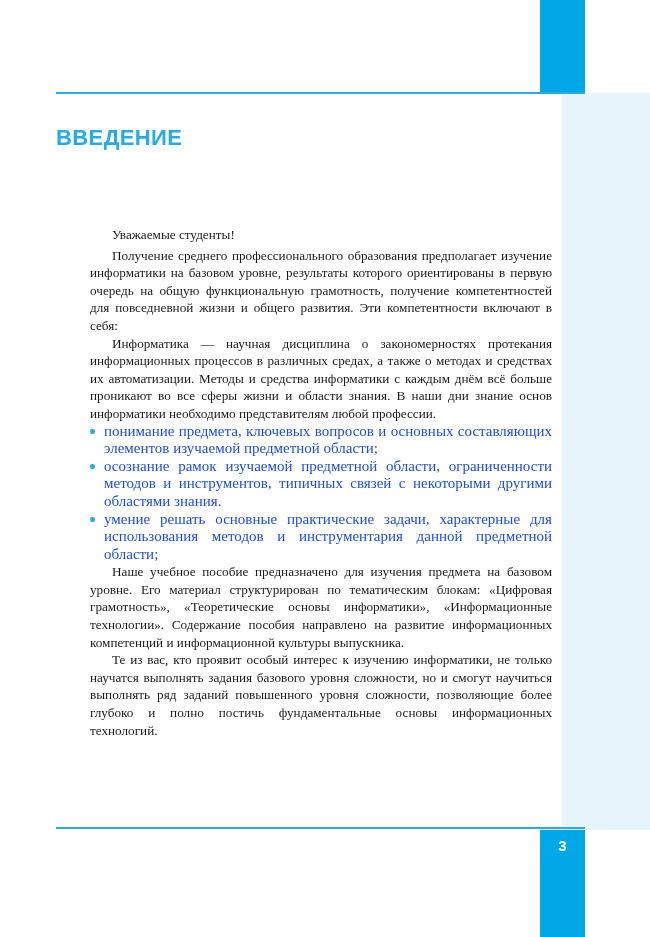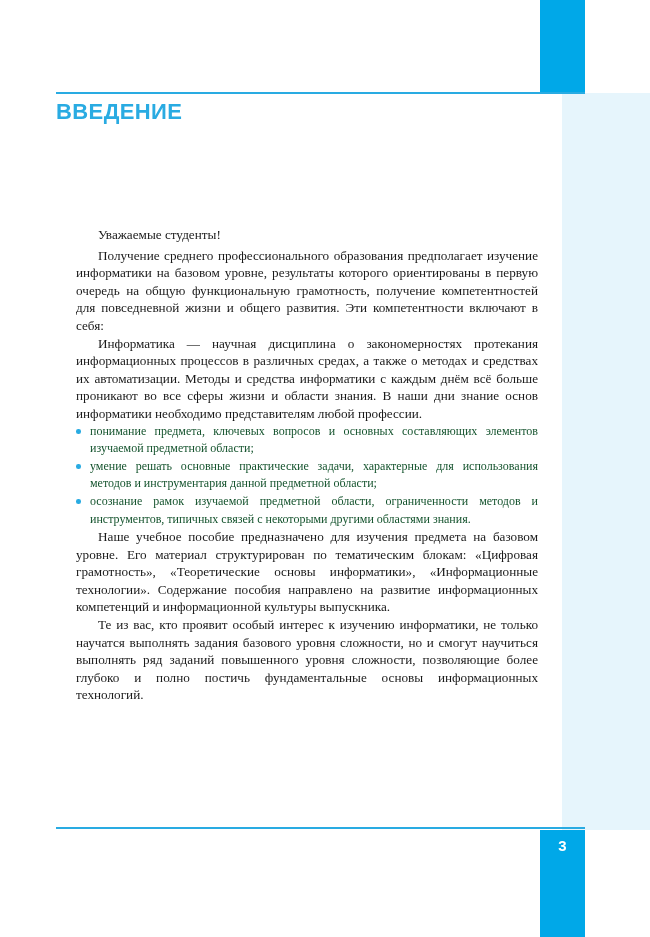--- a/index.html
+++ b/index.html
@@ -71,34 +71,34 @@
     font-family: "Liberation Sans", "DejaVu Sans", sans-serif;
     font-weight: bold;
     font-size: 15px;
     line-height: 20px;
   }
 
   
   .chapter-title {
     position: absolute;
     left: 56px;
-    top: 98px;
+    top: 124px;
     color: #29abe2;
     font-family: "Liberation Sans", "DejaVu Sans", sans-serif;
     font-weight: bold;
     font-size: 22px;
     letter-spacing: 0.4px;
     line-height: 28px;
     margin: 0;
   }
 
   
   .body-column {
     position: absolute;
-    left: 76px;
+    left: 90px;
     top: 226px;
     width: 462px;
   }
   .para {
     margin: 0;
     text-align: justify;
     text-justify: inter-word;
     font-size: 13.2px;
     line-height: 17.6px;
     color: #1a1a1a;
@@ -112,23 +112,23 @@
   .bullet-list {
     list-style: none;
     margin: 0;
     padding: 0;
   }
   .bullet-item {
     position: relative;
     padding-left: 14px;
     text-align: justify;
     text-justify: inter-word;
-    font-size: 12px;
+    font-size: 15px;
     line-height: 17.6px;
-    color: #14532d;
+    color: #1d4ed8;
     text-indent: 0;
   }
   .bullet-dot {
     position: absolute;
     left: 0px;
     top: 6.5px;
     width: 4.5px;
     height: 4.5px;
     border-radius: 50%;
     background: #29abe2;
@@ -153,25 +153,25 @@
 
     <p class="para">Информатика — научная дисциплина о закономерностях протекания информационных процессов в различных средах, а также о методах и средствах их автоматизации. Методы и средства информатики с каждым днём всё больше проникают во все сферы жизни и области знания. В наши дни знание основ информатики необходимо представителям любой профессии.</p>
 
     <ul class="bullet-list">
       <li class="bullet-item">
         <span class="bullet-dot"></span>
         <span>понимание предмета, ключевых вопросов и основных составляющих элементов изучаемой предметной области;</span>
       </li>
       <li class="bullet-item">
         <span class="bullet-dot"></span>
-        <span>умение решать основные практические задачи, характерные для использования методов и инструментария данной предметной области;</span>
+        <span>осознание рамок изучаемой предметной области, ограниченности методов и инструментов, типичных связей с некоторыми другими областями знания.</span>
       </li>
       <li class="bullet-item">
         <span class="bullet-dot"></span>
-        <span>осознание рамок изучаемой предметной области, ограниченности методов и инструментов, типичных связей с некоторыми другими областями знания.</span>
+        <span>умение решать основные практические задачи, характерные для использования методов и инструментария данной предметной области;</span>
       </li>
     </ul>
 
     <p class="para">Наше учебное пособие предназначено для изучения предмета на базовом уровне. Его материал структурирован по тематическим блокам: «Цифровая грамотность», «Теоретические основы информатики», «Информационные технологии». Содержание пособия направлено на развитие информационных компетенций и информационной культуры выпускника.</p>
 
 
     <p class="para">Те из вас, кто проявит особый интерес к изучению информатики, не только научатся выполнять задания базового уровня сложности, но и смогут научиться выполнять ряд заданий повышенного уровня сложности, позволяющие более глубоко и полно постичь фундаментальные основы информационных технологий.</p>
 
   </div>
 

